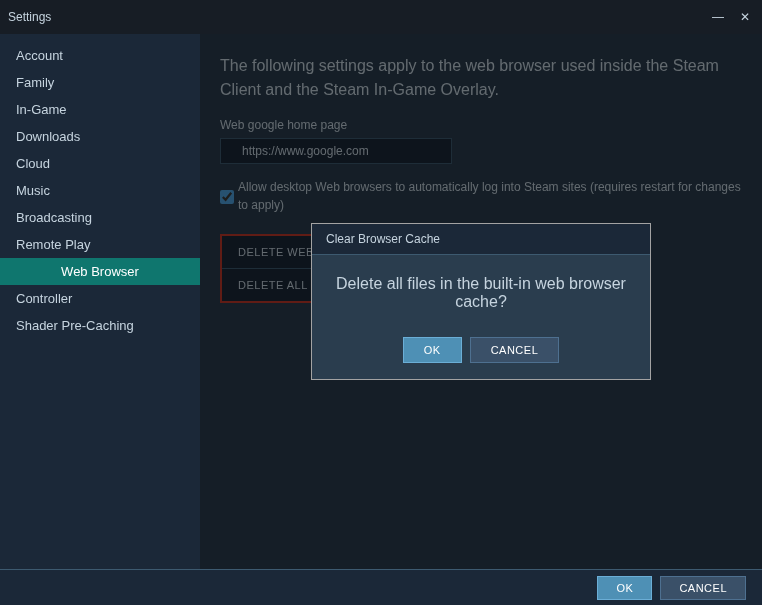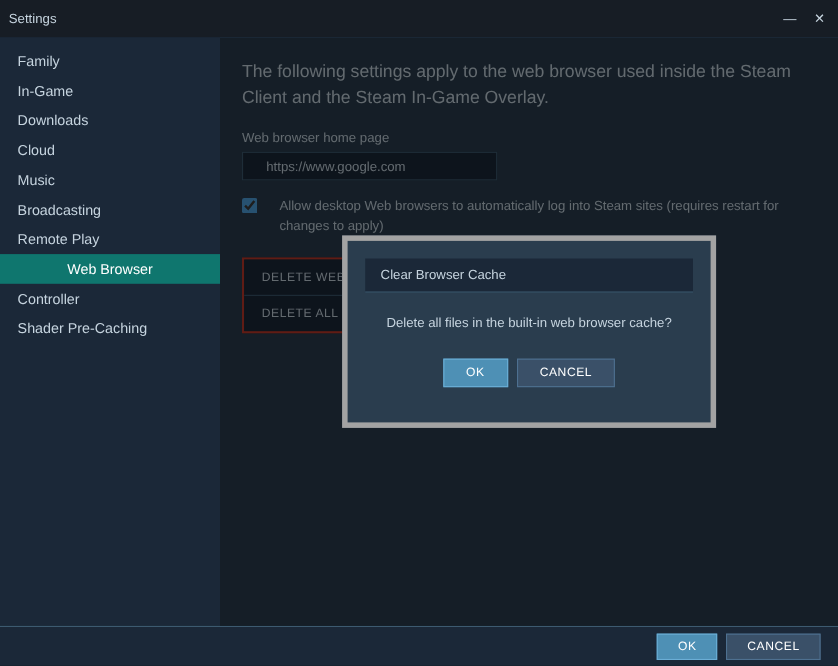--- a/index.html
+++ b/index.html
@@ -98,22 +98,22 @@
       color: #c6d4df;
       padding: 5px 21px;
       font-size: 12px;
       width: 232px;
       margin-bottom: 14px;
       outline: none;
     }
 
     .checkbox-row {
       display: flex;
-      align-items: flex-start;
-      gap: 20px;
+      align-items: center;
+      gap: 4px;
       margin-bottom: 20px;
     }
     .checkbox-row input[type=checkbox] {
       margin-top: 2px;
       accent-color: #4fa3e0;
       width: 14px;
       height: 14px;
       flex-shrink: 0;
     }
     .checkbox-label {
@@ -153,37 +153,37 @@
       top: 0; left: 0; right: 0; bottom: 0;
       background: rgba(0,0,0,0.5);
       display: flex;
       align-items: center;
       justify-content: center;
       z-index: 10;
     }
 
     .dialog {
       background: #2a3d4e;
-      border: 5px solid #a3a3a3;
+      border: 1px solid #a3a3a3;
       width: 340px;
-      padding: 16px;
+      padding: 0;
     }
 
     .dialog-title {
       background: #1b2838;
       color: #c6d4df;
       padding: 8px 14px;
       font-size: 12px;
       border-bottom: 1px solid #3d5a70;
     }
 
     .dialog-body {
       padding: 20px 16px 16px;
       color: #c6d4df;
-      font-size: 12px;
+      font-size: 16px;
       text-align: center;
     }
 
     .dialog-buttons {
       display: flex;
       justify-content: center;
       gap: 8px;
       padding: 10px 16px 16px;
     }
 
@@ -236,36 +236,37 @@
   <span class="title-bar-title">Settings</span>
   <div class="title-bar-controls">
     <button class="title-bar-btn">—</button>
     <button class="title-bar-btn">✕</button>
   </div>
 </div>
 
 <div class="window">
 
   <div class="sidebar">
+    <div class="sidebar-item">Account</div>
     <div class="sidebar-item">Family</div>
     <div class="sidebar-item">In-Game</div>
     <div class="sidebar-item">Downloads</div>
     <div class="sidebar-item">Cloud</div>
     <div class="sidebar-item">Music</div>
     <div class="sidebar-item">Broadcasting</div>
     <div class="sidebar-item">Remote Play</div>
     <div class="sidebar-item active">Web Browser</div>
     <div class="sidebar-item">Controller</div>
     <div class="sidebar-item">Shader Pre-Caching</div>
   </div>
 
   <div class="content">
     <p class="description">The following settings apply to the web browser used inside the Steam Client and the Steam In-Game Overlay.</p>
 
-    <div class="field-label">Web browser home page</div>
+    <div class="field-label">Web google home page</div>
     <input class="text-input" type="text" value="https://www.google.com" style="">
 
     <div class="checkbox-row">
       <input type="checkbox" checked="" style="">
       <span class="checkbox-label">Allow desktop Web browsers to automatically log into Steam sites (requires restart for changes to apply)</span>
     </div>
 
     <div class="cache-buttons-section">
       <button class="cache-btn">DELETE WEB BROWSER CACHE</button>
       <button class="cache-btn">DELETE ALL BROWSER COOKIES</button>

